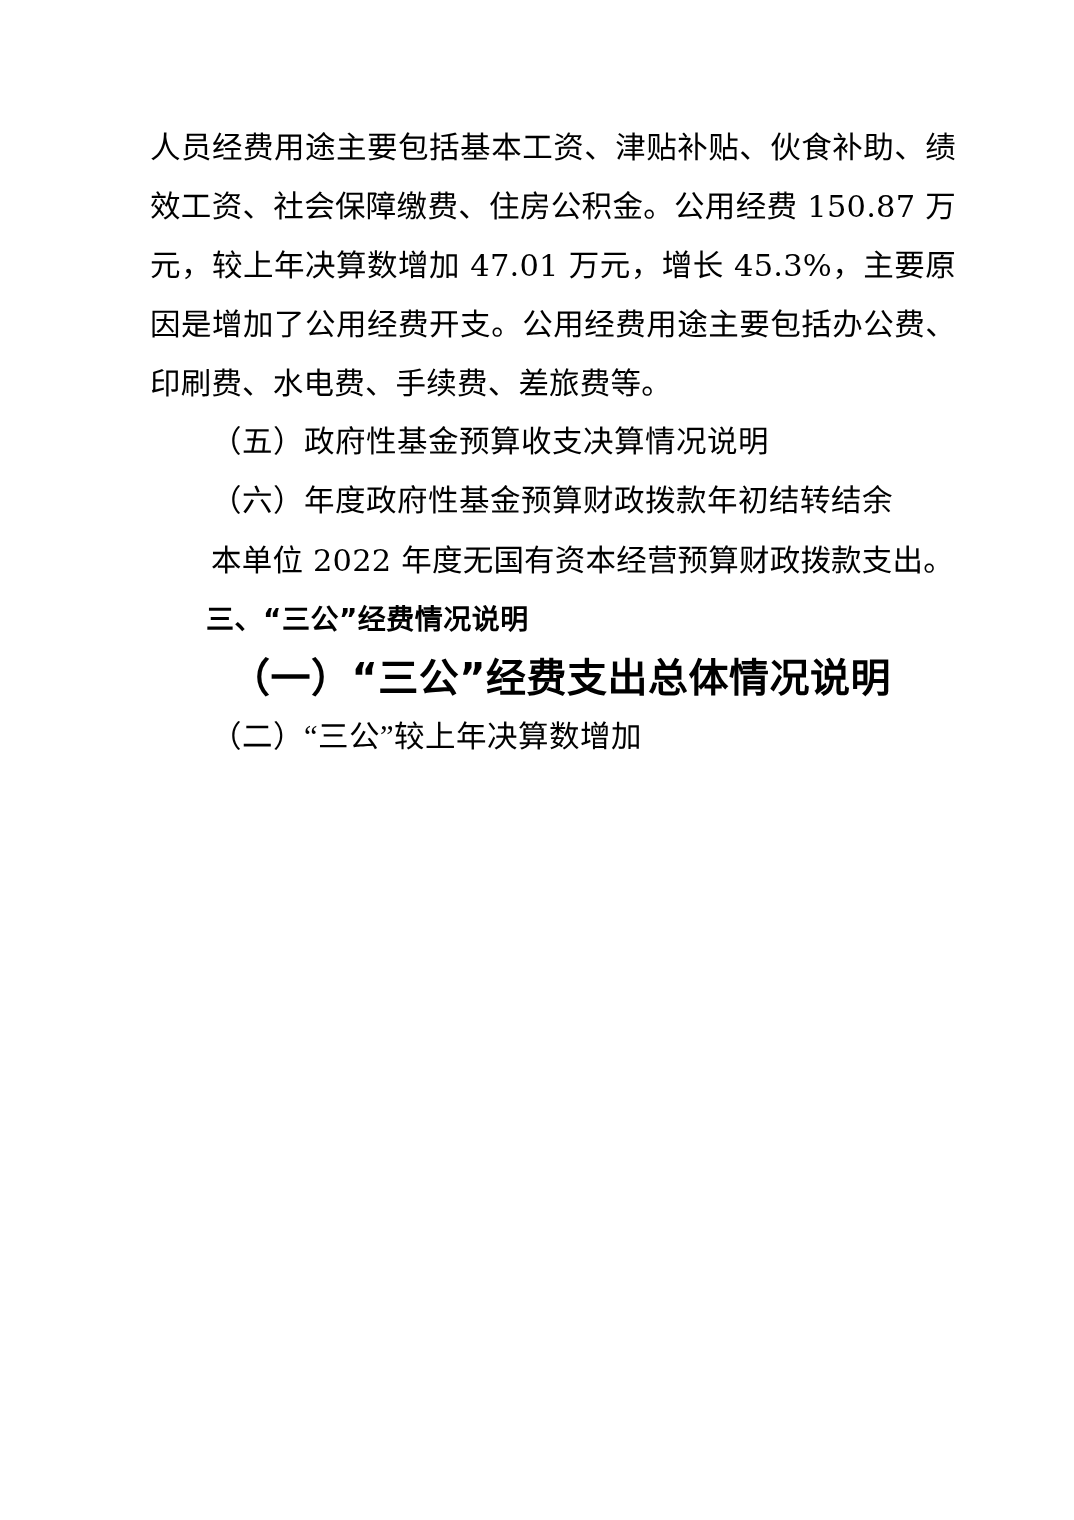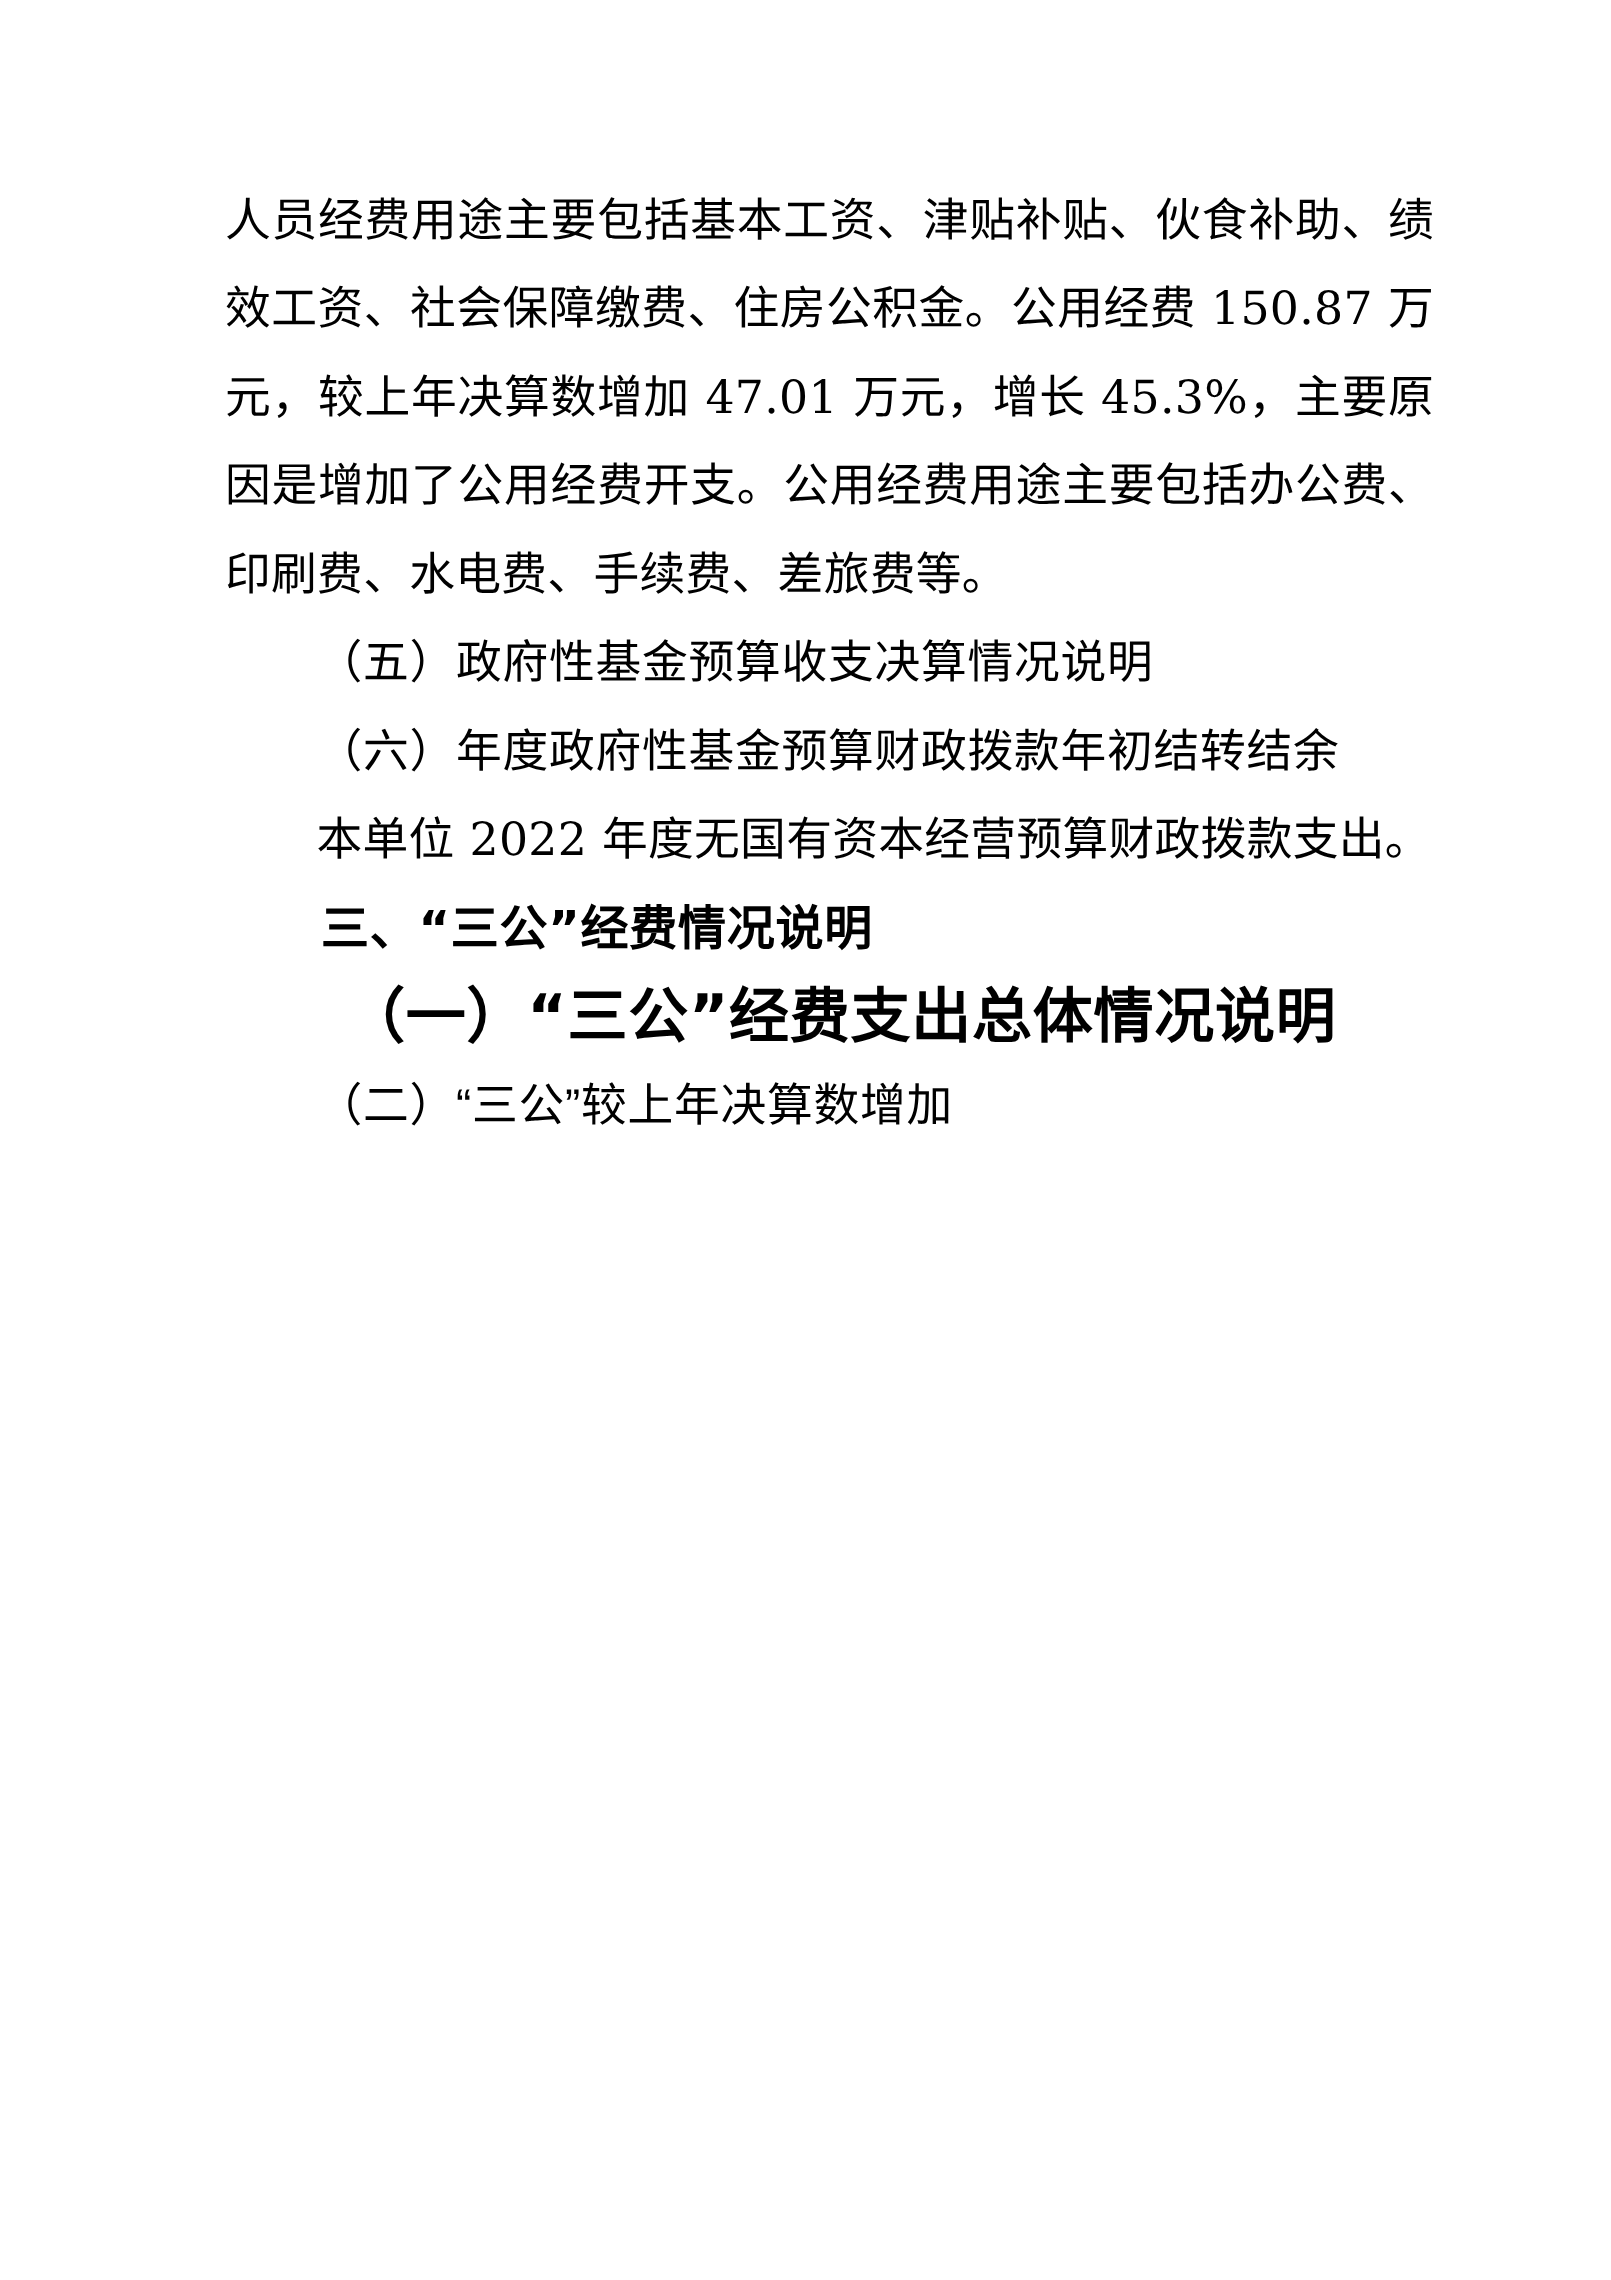--- a/index.html
+++ b/index.html
@@ -43,26 +43,26 @@
     text-indent: 2em;
     font-weight: bold;
     font-family: "DejaVu Sans", "Liberation Sans", sans-serif;
     font-size: 40px;
     letter-spacing: 0.5px;
   }
   .heading-1 {
     text-indent: 2em;
     font-weight: bold;
     font-family: "DejaVu Sans", "Liberation Sans", sans-serif;
-    font-size: 32px;
+    font-size: 28px;
     letter-spacing: 0.5px;
   }
   .sub-heading {
     text-indent: 2em;
-    font-family: Liberation Sans, sans-serif;
+    font-family: Liberation Serif, serif;
     font-weight: normal;
     letter-spacing: 0.5px;
   }
 </style>
 </head>
 <body>
 
 <div class="page">
   <div class="doc-body">
 

